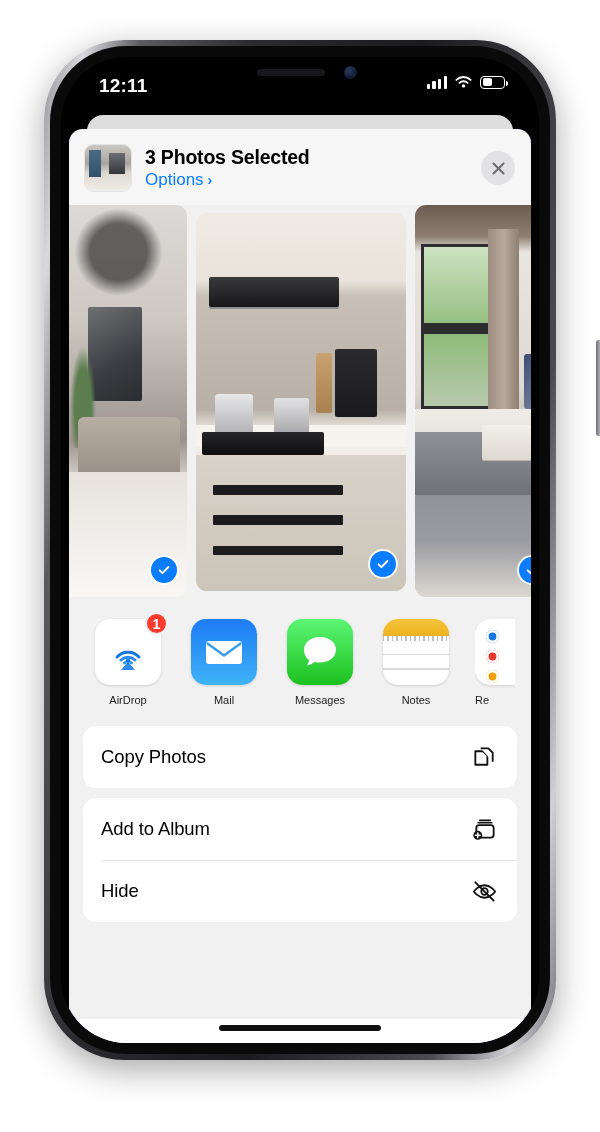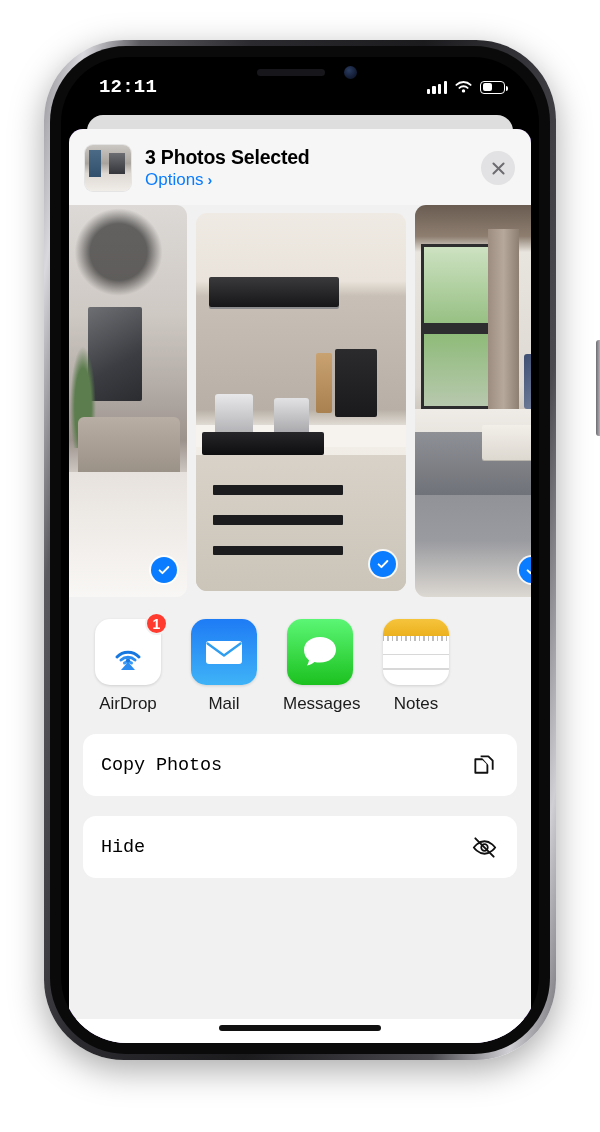--- a/index.html
+++ b/index.html
@@ -46,23 +46,23 @@
     border-bottom-left-radius: 20px; border-bottom-right-radius: 20px;
     z-index: 40;
   }
   .speaker { position: absolute; left: 52px; top: 12px; width: 68px; height: 7px; border-radius: 4px;
              background: #17171b; }
   .camera  { position: absolute; left: 139px; top: 9px; width: 13px; height: 13px; border-radius: 50%;
              background: radial-gradient(circle at 38% 34%, #2b3d60 0%, #16203a 55%, #0b0f1c 100%); }
 
   
   .statusbar {
-    position: absolute; left: 0; top: 1px; width: 100%; height: 52px;
-    display: flex; align-items: center; justify-content: space-between;
-    padding: 6px 34px 0 38px; color: #fff; z-index: 30; font-family: Liberation Mono, monospace;
+    position: absolute; left: 0; top: 12px; width: 100%; height: 52px;
+    display: flex; align-items: flex-start; justify-content: space-between;
+    padding: 6px 34px 0 38px; color: #fff; z-index: 30;
   }
   .clock { font-size: 19px; font-weight: 700; letter-spacing: .2px; }
   .status-right { display: flex; align-items: center; gap: 7px; }
   .bars { display: flex; align-items: flex-end; gap: 2.2px; height: 13px; }
   .bars i { display: block; width: 3.4px; background: #fff; border-radius: 1px; }
   .bars i:nth-child(1){height:5px}.bars i:nth-child(2){height:7.5px}
   .bars i:nth-child(3){height:10px}.bars i:nth-child(4){height:13px;background:#fff}
   .batt { position: relative; width: 25px; height: 13px; border: 1.6px solid #fff; border-radius: 4px; }
   .batt::after { content:""; position:absolute; right:-4px; top:4px; width:2px; height:5px;
                  background:#fff; border-radius:0 2px 2px 0; }
@@ -100,42 +100,42 @@
            background: #0a7cff; box-shadow: 0 0 0 2px rgba(255,255,255,.85);
            display: flex; align-items: center; justify-content: center; }
   .check svg { width: 14px; height: 14px; }
 
   
   .app-row { display: flex; gap: 22px; padding: 22px 0 14px 22px; background: #f1f1f1; overflow: hidden; }
   .app { width: 74px; flex: 0 0 auto; text-align: center; }
   .app.partial { width: 40px; overflow: hidden; }
   .app-tile { width: 66px; height: 66px; border-radius: 15px; margin: 0 auto; position: relative;
               box-shadow: 0 1px 3px rgba(0,0,0,.14); overflow: visible; }
-  .app-label { font-size: 17px; color: #1b1b1b; margin-top: 9px; white-space: nowrap; }
+  .app-label { font-size: 11px; color: #1b1b1b; margin-top: 9px; white-space: nowrap; }
   .app.partial .app-tile { margin: 0; }
   .app.partial .app-label { text-align: left; }
   .badge { position: absolute; right: -7px; top: -7px; min-width: 23px; height: 23px; border-radius: 12px;
            background: #ff3b30; color: #fff; font-size: 14px; font-weight: 600;
            display: flex; align-items: center; justify-content: center; border: 2px solid #f1f1f1; }
   .tile-airdrop { background: #fff; display:flex; align-items:center; justify-content:center; }
   .tile-messages { background: linear-gradient(180deg,#5bf675 0%,#1cc11f 100%);
                    display:flex; align-items:center; justify-content:center; }
   .tile-mail { background: linear-gradient(180deg,#1e7bf5 0%,#3fb3f7 100%);
                display:flex; align-items:center; justify-content:center; }
   .tile-notes { background:#fff; overflow:hidden; }
   .notes-top { height: 17px; background: linear-gradient(180deg,#f5c43c,#ecb11f); }
   .notes-perf { height: 5px; background: repeating-linear-gradient(90deg,#bdbdbd 0 1.5px, #fff 1.5px 4.5px); }
   .notes-line { height: 1.4px; background: #d8d8d8; margin-top: 13px; }
   .tile-reminders { background:#fff; padding: 11px 0 0 11px; }
   .rem-dot { width: 13px; height: 13px; border-radius: 50%; margin-bottom: 7px;
              box-shadow: inset 0 0 0 2.6px #fff; }
 
   
   .actions { flex: 1 1 auto; padding: 6px 14px 0 14px; background: #f1f1f1; }
-  .group { background: #fff; border-radius: 13px; overflow: hidden; margin-bottom: 20px; font-family: Liberation Mono, monospace; }
+  .group { background: #fff; border-radius: 13px; overflow: hidden; margin-bottom: 10px; }
   .row { display: flex; align-items: center; justify-content: space-between;
          padding: 0 18px; height: 62px; position: relative; }
   .row + .row::before { content:""; position:absolute; left:18px; right:0; top:0; height:1px; background:#e6e6e6; }
   .row-label { font-size: 18.5px; color: #000; letter-spacing: -.1px; }
   .row-icon { width: 30px; height: 30px; display:flex; align-items:center; justify-content:center; }
   .row-icon svg { width: 27px; height: 27px; }
 
   .home-ind { position: absolute; left: 50%; transform: translateX(-50%); bottom: 12px;
               width: 162px; height: 6px; border-radius: 4px; background: #111; z-index: 50; }
   .home-bg { position: absolute; left:0; right:0; bottom:0; height: 34px; background:#fff; z-index: 45; }
@@ -353,39 +353,58 @@
         <div class="app">
           <div class="app-tile tile-notes">
             <div class="notes-top"></div>
             <div class="notes-perf"></div>
             <div class="notes-line"></div>
             <div class="notes-line"></div>
           </div>
           <div class="app-label">Notes</div>
         </div>
 
+        <div class="app partial">
+          <div class="app-tile tile-reminders">
+            <div class="rem-dot" style="background:#1777e0"></div>
+            <div class="rem-dot" style="background:#e6362f"></div>
+            <div class="rem-dot" style="background:#f29f05"></div>
+          </div>
+          <div class="app-label">Re</div>
+        </div>
       </div>
 
       <div class="actions">
 
         <div class="group">
           <div class="row">
             <span class="row-label">Copy Photos</span>
             <span class="row-icon">
               <svg viewBox="0 0 28 28">
                 <path d="M4.5 7.5h8l4.5 4.5v9.5h-12.5z" fill="#fff" stroke="#111" stroke-width="1.9" stroke-linejoin="round"></path>
                 <path d="M10 4.5h8L22.5 9v9.5" fill="#fff" stroke="#111" stroke-width="1.9" stroke-linejoin="round"></path>
               </svg>
             </span>
           </div>
         </div>
 
         <div class="group">
 
 
+          <div class="row">
+            <span class="row-label">Add to Album</span>
+            <span class="row-icon">
+              <svg viewBox="0 0 28 28">
+                <path d="M9 4.5h11M7.5 7h14" stroke="#111" stroke-width="1.8" stroke-linecap="round"></path>
+                <rect x="5.5" y="9.5" width="18" height="13" rx="3" fill="#fff" stroke="#111" stroke-width="1.9"></rect>
+                <circle cx="7" cy="20" r="4.6" fill="#111"></circle>
+                <path d="M7 17.6v4.8M4.6 20h4.8" stroke="#fff" stroke-width="1.7" stroke-linecap="round"></path>
+              </svg>
+            </span>
+          </div>
 
 
           <div class="row">
             <span class="row-label">Hide</span>
             <span class="row-icon">
               <svg viewBox="0 0 28 28">
                 <path d="M3 14s4.4-6.5 11-6.5S25 14 25 14s-4.4 6.5-11 6.5S3 14 3 14z" fill="#fff" stroke="#111" stroke-width="1.9"></path>
                 <circle cx="14" cy="14" r="3.4" fill="#fff" stroke="#111" stroke-width="1.8"></circle>
                 <path d="M4.5 4.5l19 19" stroke="#111" stroke-width="2" stroke-linecap="round"></path>
               </svg>

